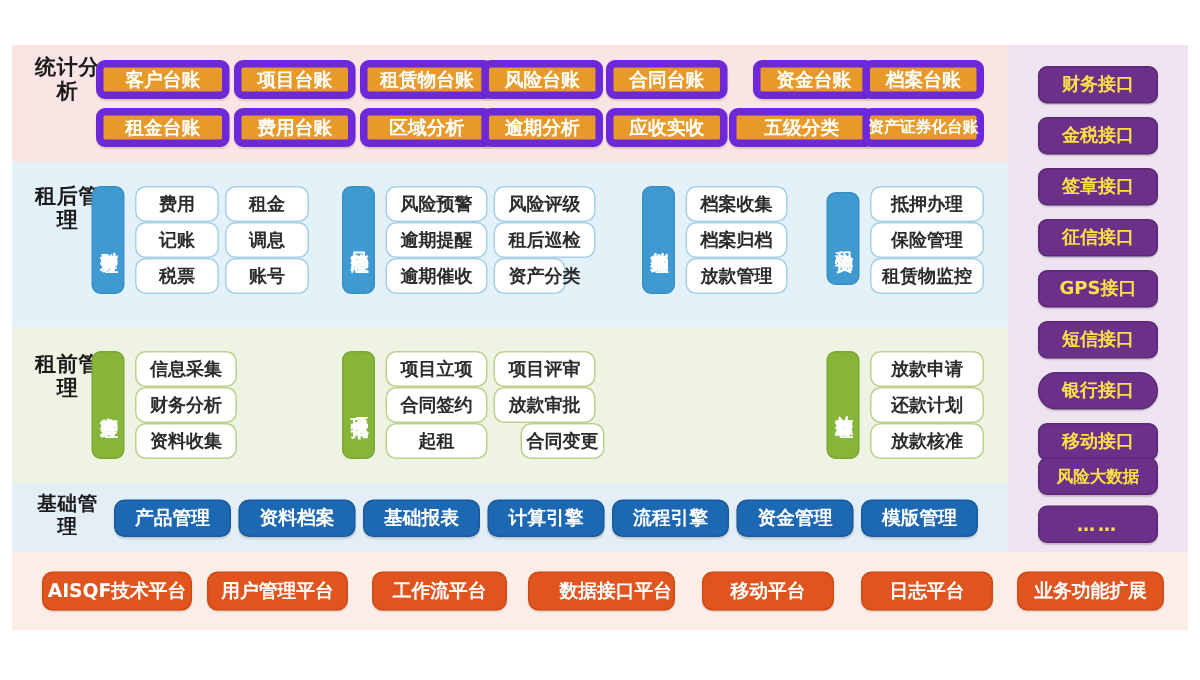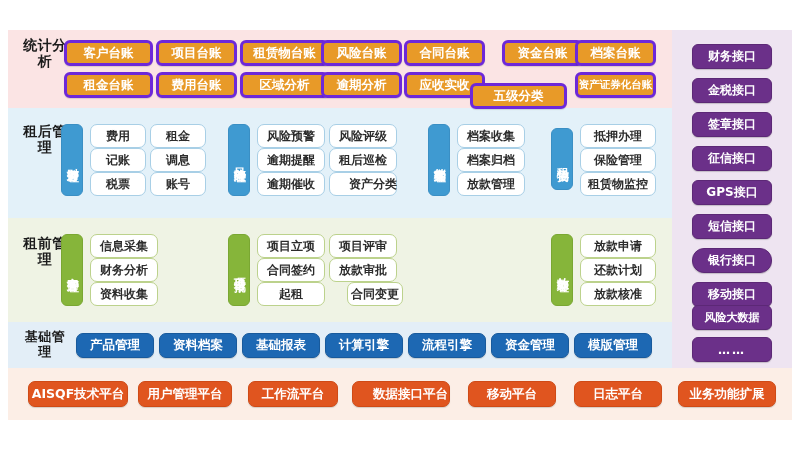--- a/index.html
+++ b/index.html
@@ -48,21 +48,21 @@
     font-size:12.5px;
     font-weight:bold;
     white-space:nowrap;
     text-align:center;
   }
 
   
   .pill.orange{
     background:#e89a28;
     color:#ffffff;
-    border:3px solid #6d28d9;
+    border:5px solid #6d28d9;
     box-shadow:0 1px 1px rgba(0,0,0,.12);
     height:26px;
   }
 
   
   .vhead{
     position:absolute;
     display:flex;align-items:center;justify-content:center;
     box-sizing:border-box;
     border-radius:6px;
@@ -100,21 +100,21 @@
     color:#ffffff;
     border:1px solid #185a9c;
     box-shadow:0 1px 1px rgba(0,0,0,.15);
     height:25px;
     border-radius:7px;
   }
 
   
   .pill.purple{
     background:#6b3089;
-    color:#ffffff;
+    color:#fde047;
     border:1px solid #5c2876;
     box-shadow:0 1px 1px rgba(0,0,0,.18);
     height:25px;
     border-radius:6px;
     left:692px;
     width:80px;
     font-size:12px;
   }
 
   
@@ -151,38 +151,38 @@
   <div class="pill orange" style="left:321px;top:40px;width:81px;">风险台账</div>
   <div class="pill orange" style="left:404px;top:40px;width:81px;">合同台账</div>
   <div class="pill orange" style="left:502px;top:40px;width:81px;">资金台账</div>
   <div class="pill orange" style="left:575px;top:40px;width:81px;">档案台账</div>
 
   <div class="pill orange" style="left:64px;top:72px;width:89px;">租金台账</div>
   <div class="pill orange" style="left:156px;top:72px;width:81px;">费用台账</div>
   <div class="pill orange" style="left:240px;top:72px;width:89px;">区域分析</div>
   <div class="pill orange" style="left:321px;top:72px;width:81px;">逾期分析</div>
   <div class="pill orange" style="left:404px;top:72px;width:81px;">应收实收</div>
-  <div class="pill orange" style="left:470px;top:72px;width:97px;margin-top:11px;">五级分类</div>
+  <div class="pill orange" style="left:486px;top:72px;width:97px;">五级分类</div>
   <div class="pill orange" style="left:575px;top:72px;width:81px;font-size:10.5px;">资产证券化台账</div>
 
   <div class="vhead blue" style="left:61px;top:124px;width:22px;height:72px;">财务管理</div>
   <div class="chip blue" style="left:90px;top:124px;width:56px;">费用</div>
   <div class="chip blue" style="left:150px;top:124px;width:56px;">租金</div>
   <div class="chip blue" style="left:90px;top:148px;width:56px;">记账</div>
   <div class="chip blue" style="left:150px;top:148px;width:56px;">调息</div>
   <div class="chip blue" style="left:90px;top:172px;width:56px;">税票</div>
   <div class="chip blue" style="left:150px;top:172px;width:56px;">账号</div>
 
   <div class="vhead blue" style="left:228px;top:124px;width:22px;height:72px;">风险管理</div>
   <div class="chip blue" style="left:257px;top:124px;width:68px;">风险预警</div>
   <div class="chip blue" style="left:329px;top:124px;width:68px;">风险评级</div>
   <div class="chip blue" style="left:257px;top:148px;width:68px;">逾期提醒</div>
   <div class="chip blue" style="left:329px;top:148px;width:68px;">租后巡检</div>
   <div class="chip blue" style="left:257px;top:172px;width:68px;">逾期催收</div>
-  <div class="chip blue" style="left:329px;top:172px;width:68px;padding-left:20px;">资产分类</div>
+  <div class="chip blue" style="left:329px;top:172px;width:48px;padding-left:20px;">资产分类</div>
 
   <div class="vhead blue" style="left:428px;top:124px;width:22px;height:72px;">档案管理</div>
   <div class="chip blue" style="left:457px;top:124px;width:68px;">档案收集</div>
   <div class="chip blue" style="left:457px;top:148px;width:68px;">档案归档</div>
   <div class="chip blue" style="left:457px;top:172px;width:68px;">放款管理</div>
 
   <div class="vhead blue" style="left:551px;top:128px;width:22px;height:62px;">租赁物</div>
   <div class="chip blue" style="left:580px;top:124px;width:76px;">抵押办理</div>
   <div class="chip blue" style="left:580px;top:148px;width:76px;">保险管理</div>
   <div class="chip blue" style="left:580px;top:172px;width:76px;">租赁物监控</div>

